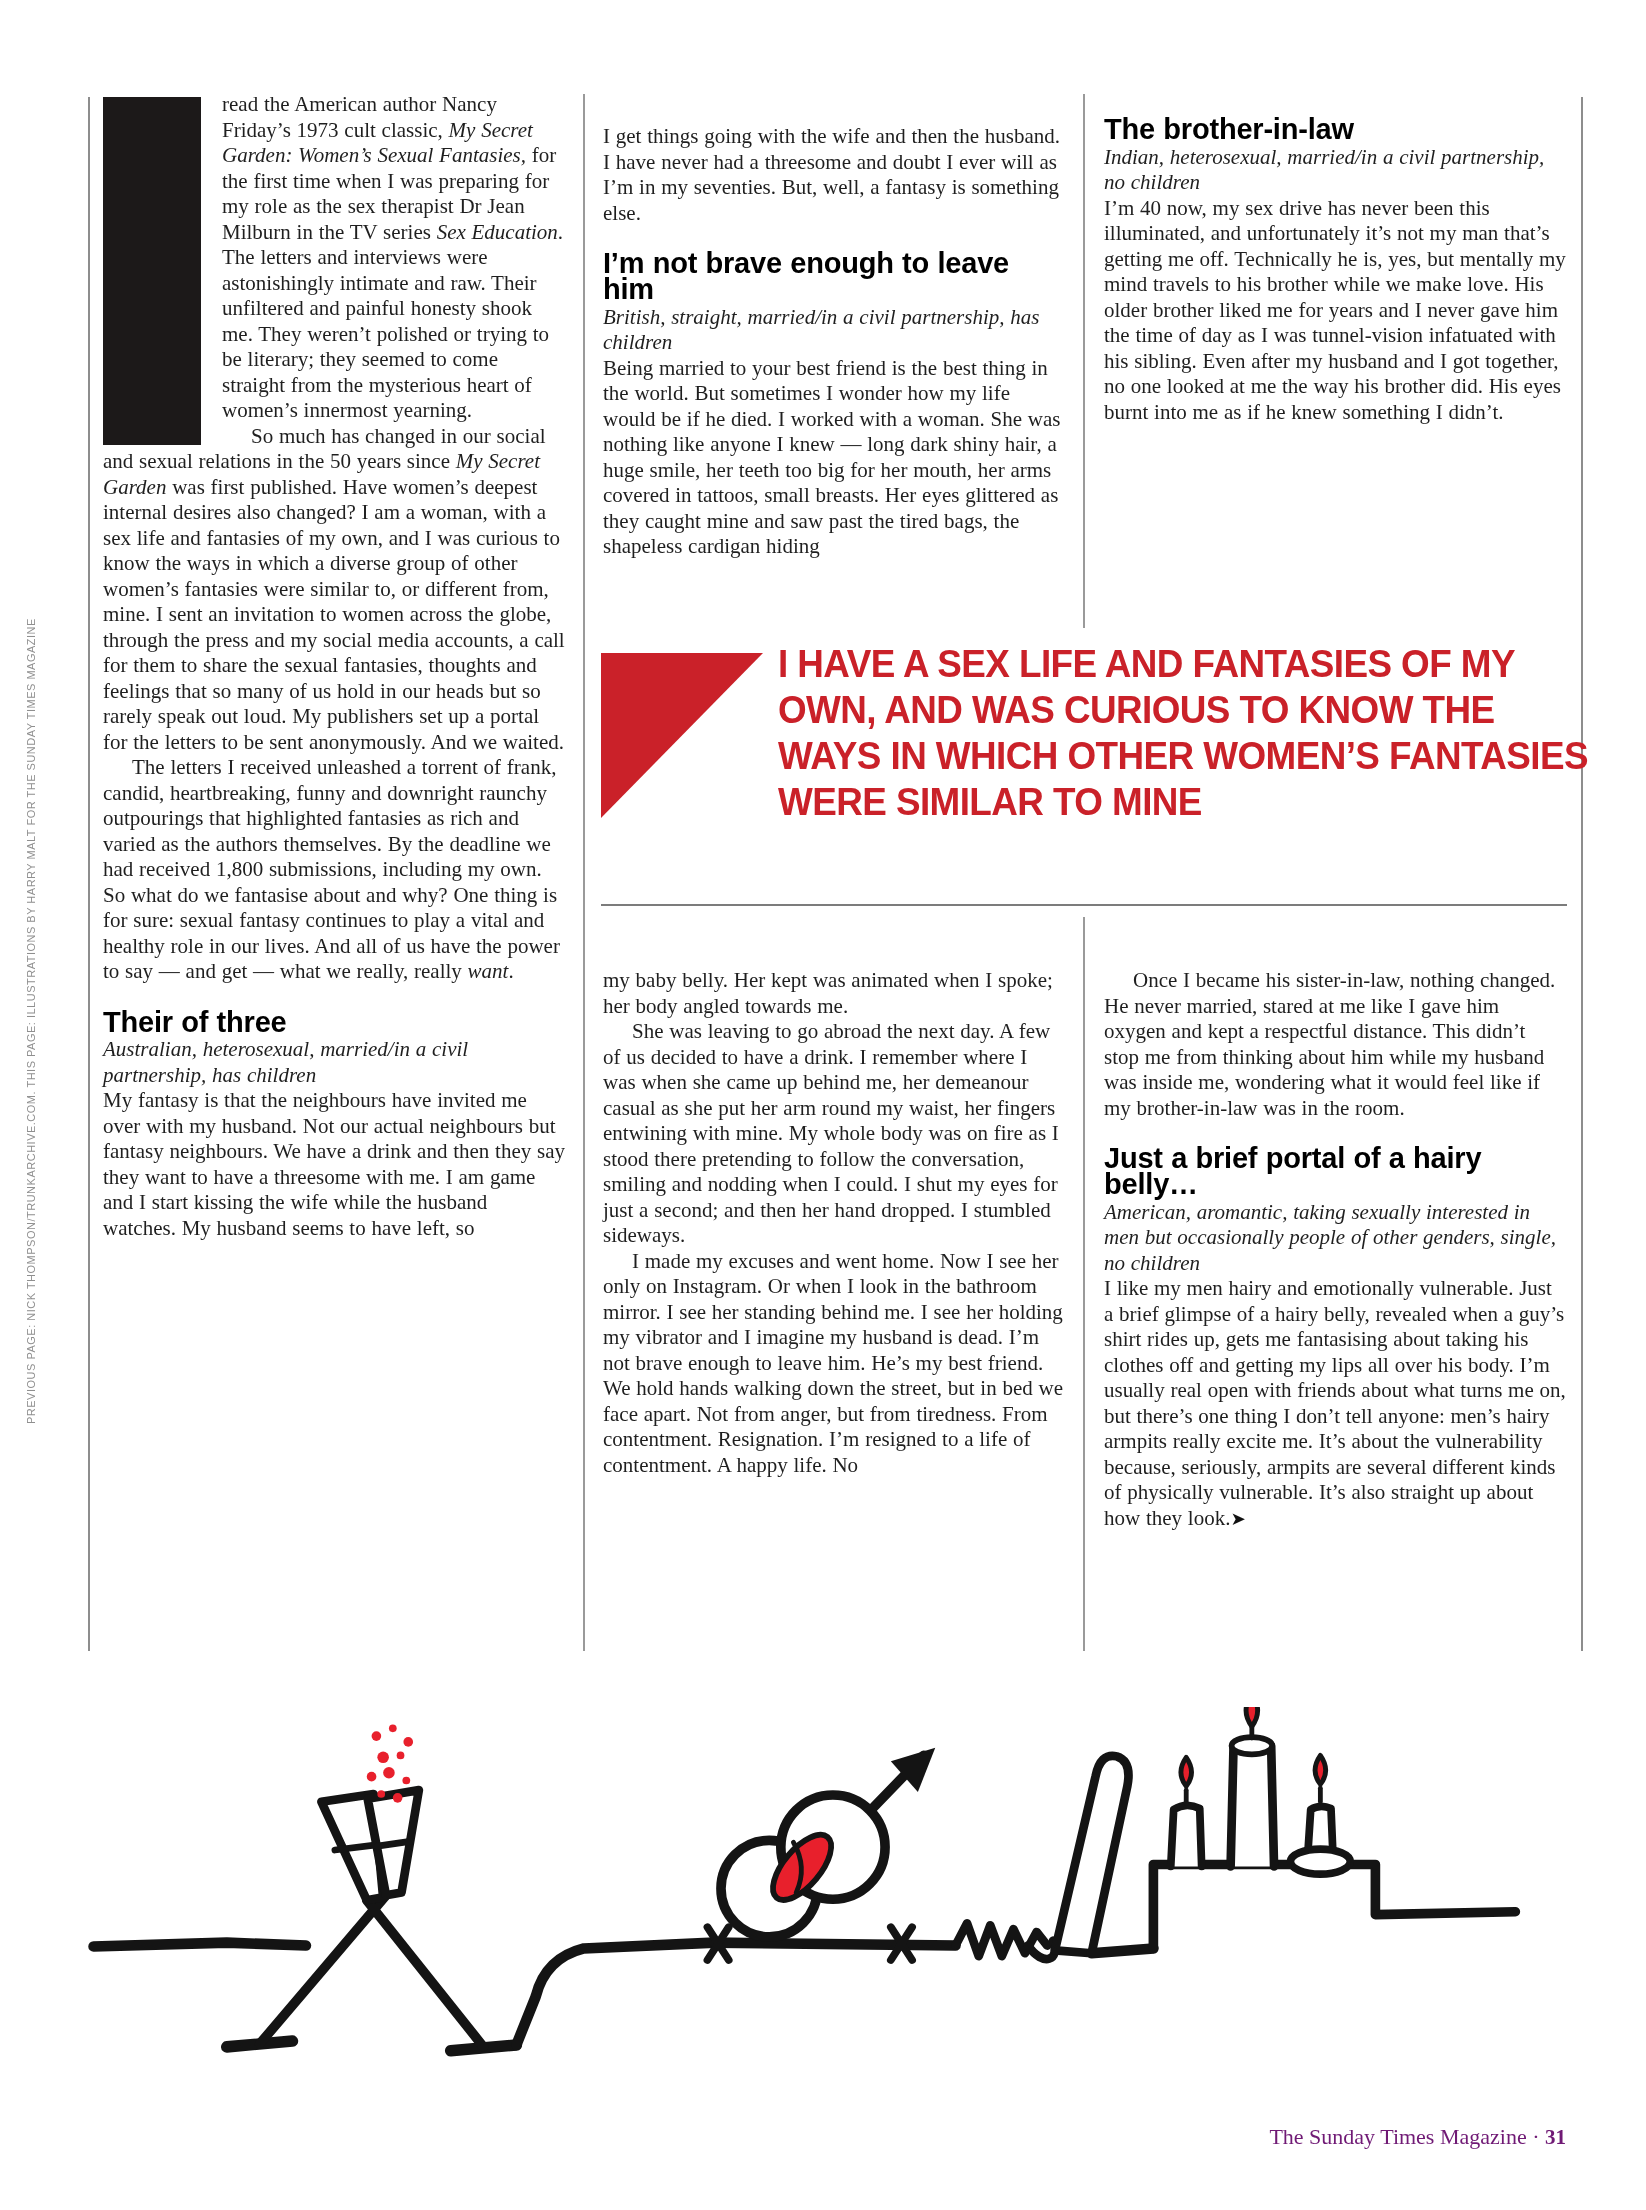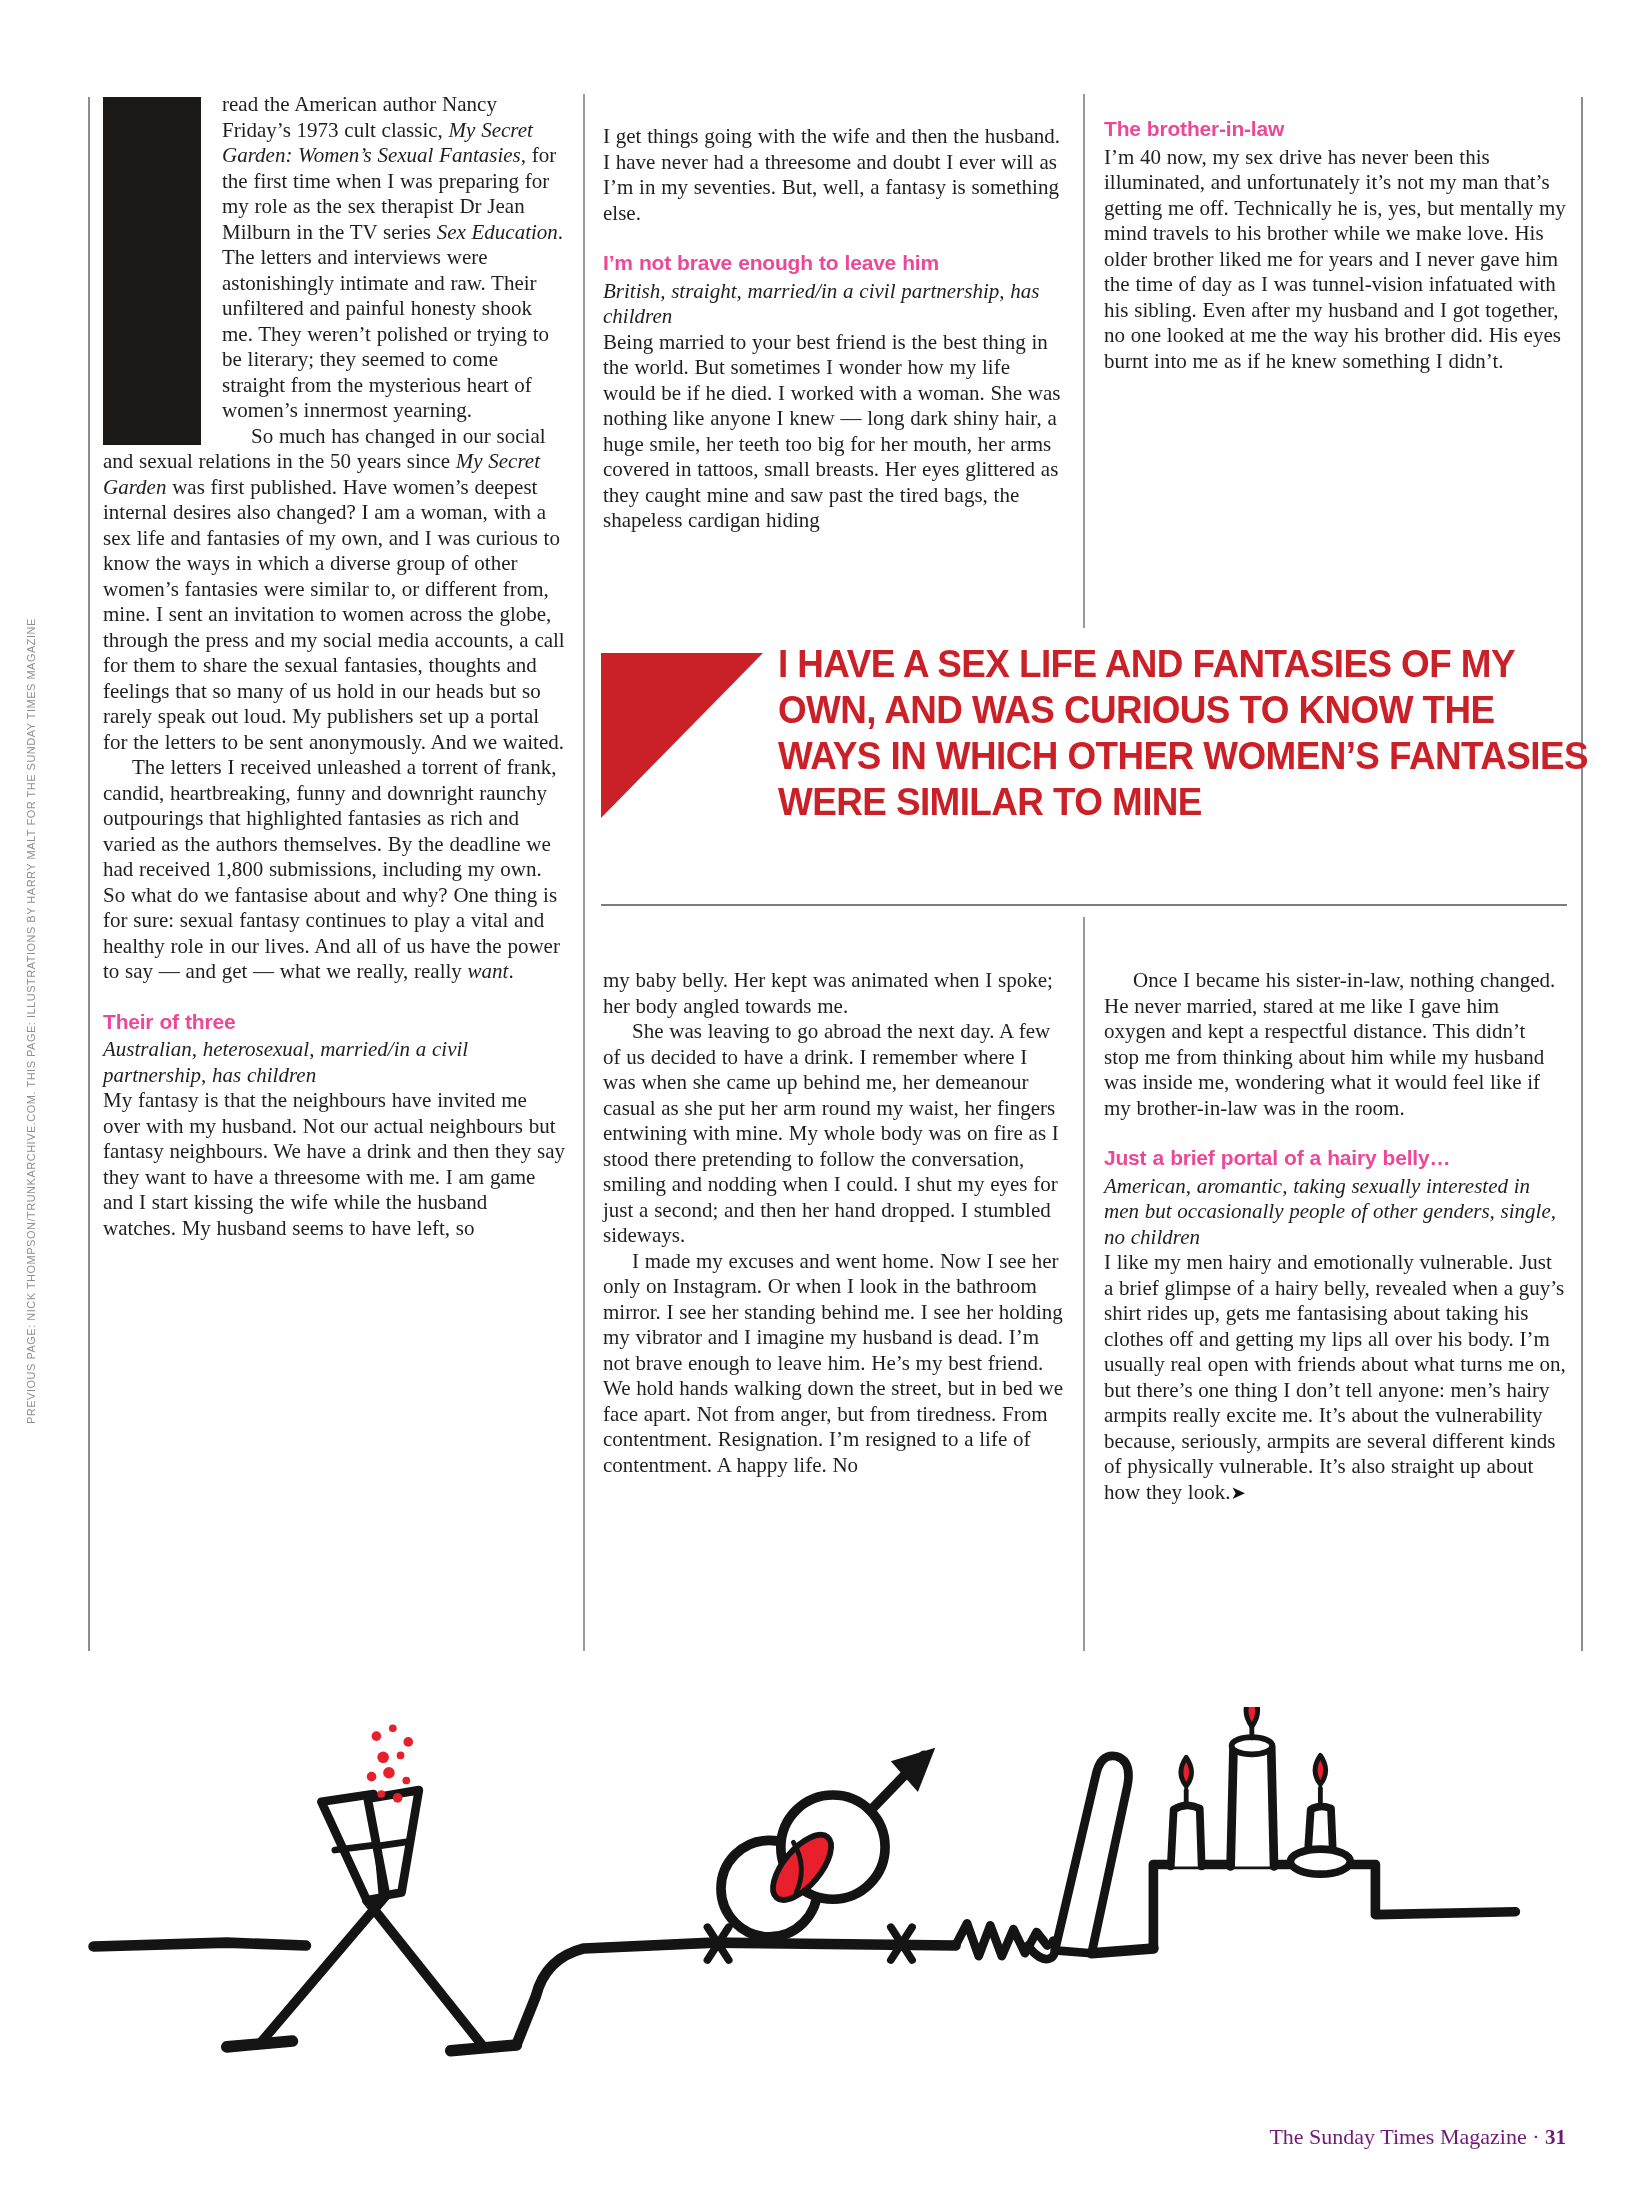--- a/index.html
+++ b/index.html
@@ -17,22 +17,22 @@
 
   
   .col{position:absolute;width:462px;font-size:21px;line-height:25.5px;word-spacing:0.5px;}
   .col1{left:103px;top:92px;}
   .col2top{left:603px;top:92px;margin-top:32px;}
   .col3top{left:1104px;top:92px;}
   .col2bot{left:603px;top:968px;}
   .col3bot{left:1104px;top:968px;}
   .col p{margin:0;}
   .col p.ind{text-indent:29px;}
-  .sec-heading{font-family:"Liberation Sans", sans-serif;font-weight:700;font-size:21px;
-               letter-spacing:-0.2px;color:#ec4899;margin:24px 0 2.9px 0;line-height:26px;}
+  .sec-heading{font-family:"Liberation Sans", sans-serif;font-weight:700;font-size:29px;
+               letter-spacing:-0.2px;color:#000000;margin:24px 0 2.9px 0;line-height:26px;}
   .credit{font-style:italic;}
 
   
   .dropcap{float:left;width:98px;height:348px;background:#1c1919;margin:4.8px 21px 1.9px 0;}
   .sr{font-size:0;color:transparent;}
 
   
   .pullquote{position:absolute;left:601px;top:637px;width:968px;height:261px;}
   .pq-tri{position:absolute;left:0;top:16.4px;}
   .pq-text{margin-left:177px;padding-top:3.9px;font-family:"Liberation Sans", sans-serif;
@@ -84,20 +84,21 @@
 
   <div class="col col2top">
     <p>I get things going with the wife and then the husband. I have never had a threesome and doubt I ever will as I’m in my seventies. But, well, a fantasy is something else.</p>
     <h3 class="sec-heading">I’m not brave enough to leave him</h3>
     <p class="credit">British, straight, married/in a civil partnership, has children</p>
     <p>Being married to your best friend is the best thing in the world. But sometimes I wonder how my life would be if he died. I worked with a woman. She was nothing like anyone I knew — long dark shiny hair, a huge smile, her teeth too big for her mouth, her arms covered in tattoos, small breasts. Her eyes glittered as they caught mine and saw past the tired bags, the shapeless cardigan hiding</p>
   </div>
 
   <div class="col col3top">
     <h3 class="sec-heading">The brother-in-law</h3>
+    <p class="credit">Indian, heterosexual, married/in a civil partnership, no children</p>
     <p>I’m 40 now, my sex drive has never been this illuminated, and unfortunately it’s not my man that’s getting me off. Technically he is, yes, but mentally my mind travels to his brother while we make love. His older brother liked me for years and I never gave him the time of day as I was tunnel-vision infatuated with his sibling. Even after my husband and I got together, no one looked at me the way his brother did. His eyes burnt into me as if he knew something I didn’t.</p>
   </div>
 
   <div class="pullquote">
     <svg class="pq-tri" width="162" height="165" viewBox="0 0 168 171">
       <polygon points="0,0 168,0 0,171" fill="#ca2129"></polygon>
     </svg>
     <div class="pq-text">
       <div>I HAVE A SEX LIFE AND FANTASIES OF MY</div>
       <div>OWN, AND WAS CURIOUS TO KNOW THE</div>

